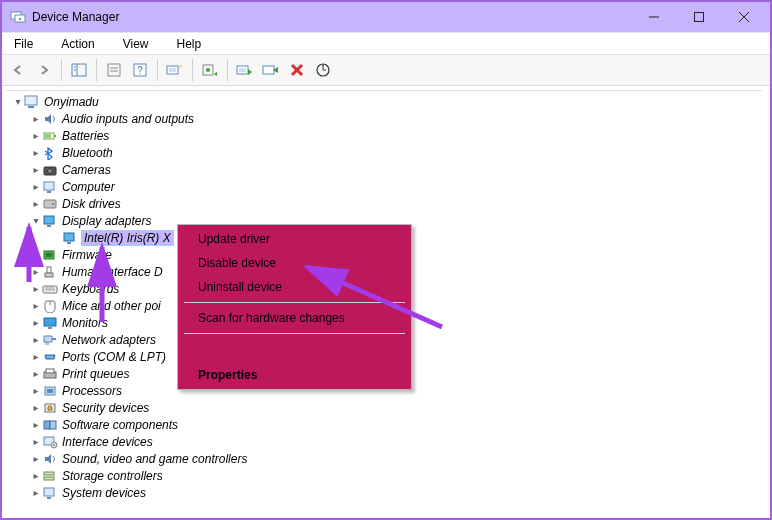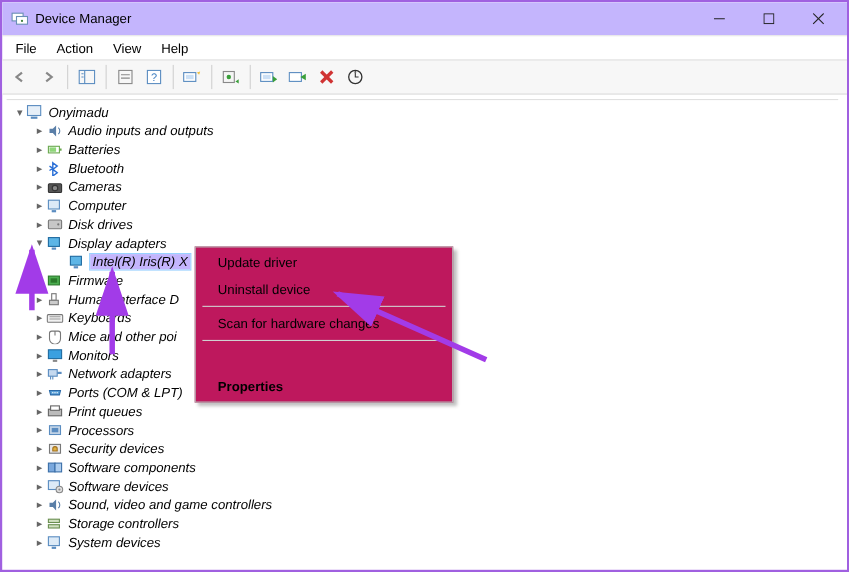--- a/index.html
+++ b/index.html
@@ -30,21 +30,21 @@
   .winbtn {
     width: 45px; height: 29px;
     display: flex; align-items: center; justify-content: center;
     font-size: 12px; color: #222;
   }
   .menubar {
     height: 22px;
     display: flex;
     align-items: center;
     padding: 0 4px;
-    gap: 2px;
+    gap: 12px;
     border-top: 1px solid #e6e6e6;
   }
   .menuitem { padding: 2px 8px; }
   .toolbar {
     height: 32px;
     border-top: 1px solid #e0e0e0;
     border-bottom: 1px solid #dcdcdc;
     background: #f7f7f7;
     display: flex;
     align-items: center;
@@ -430,21 +430,21 @@
       </div>
       <div class="node" style="padding-left: 24px;">
         <span class="arrow">▸</span>
         <span class="devicon">
           <svg width="16" height="14" viewBox="0 0 16 14">
             <rect x="2" y="2" width="10" height="8" fill="#dceaf7" stroke="#5a8cc0"></rect>
             <circle cx="12" cy="10" r="3" fill="#ddd" stroke="#888"></circle>
             <circle cx="12" cy="10" r="1" fill="#888"></circle>
           </svg>
         </span>
-        <span class="label">Software devices</span>
+        <span class="label">Interface devices</span>
       </div>
       <div class="node" style="padding-left: 24px;">
         <span class="arrow">▸</span>
         <span class="devicon">
           <svg width="16" height="14" viewBox="0 0 16 14">
             <path d="M3 5h3l3-3v10l-3-3H3z" fill="#5a7fa8"></path>
             <path d="M11 4a4 4 0 010 6" fill="none" stroke="#5a7fa8"></path>
           </svg>
         </span>
         <span class="label">Sound, video and game controllers</span>
@@ -468,20 +468,21 @@
           </svg>
         </span>
         <span class="label">System devices</span>
       </div>
     </div>
 
 </div>
 
 <div class="ctxmenu">
   <div class="ctxrow">Update driver</div>
+  <div class="ctxrow">Disable device</div>
   <div class="ctxrow">Uninstall device</div>
   <div class="ctxsep"></div>
   <div class="ctxrow">Scan for hardware changes</div>
   <div class="ctxsep"></div>
   <div class="ctxrow bold">Properties</div>
 </div>
 
 <svg class="annot" style="left:0;top:0" width="772" height="520">
   <defs>
     <marker id="ah" markerWidth="10" markerHeight="10" refX="8" refY="3" orient="auto">

